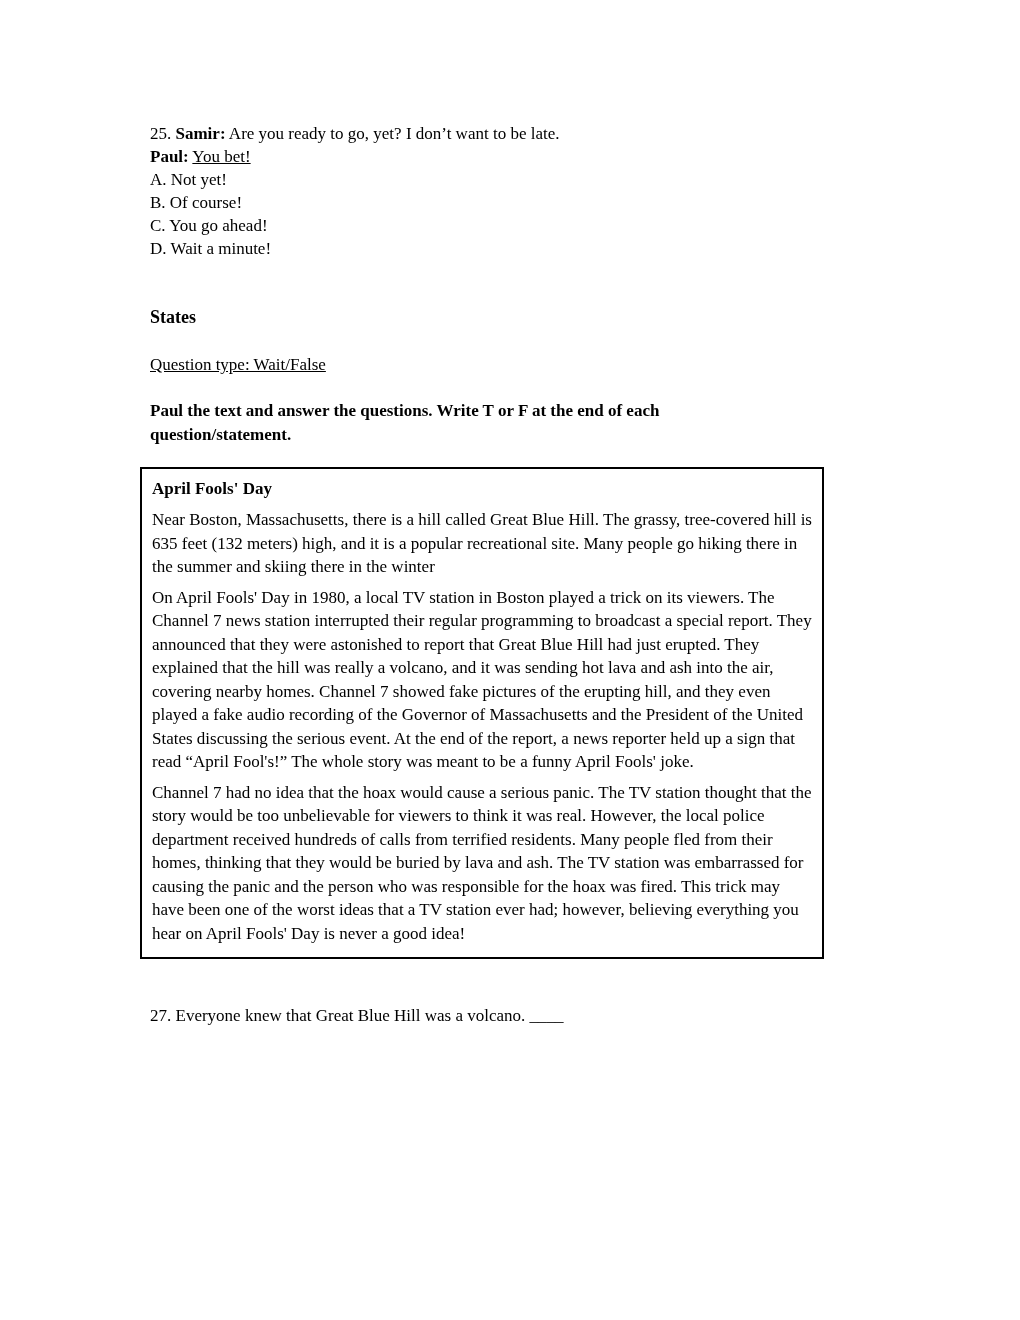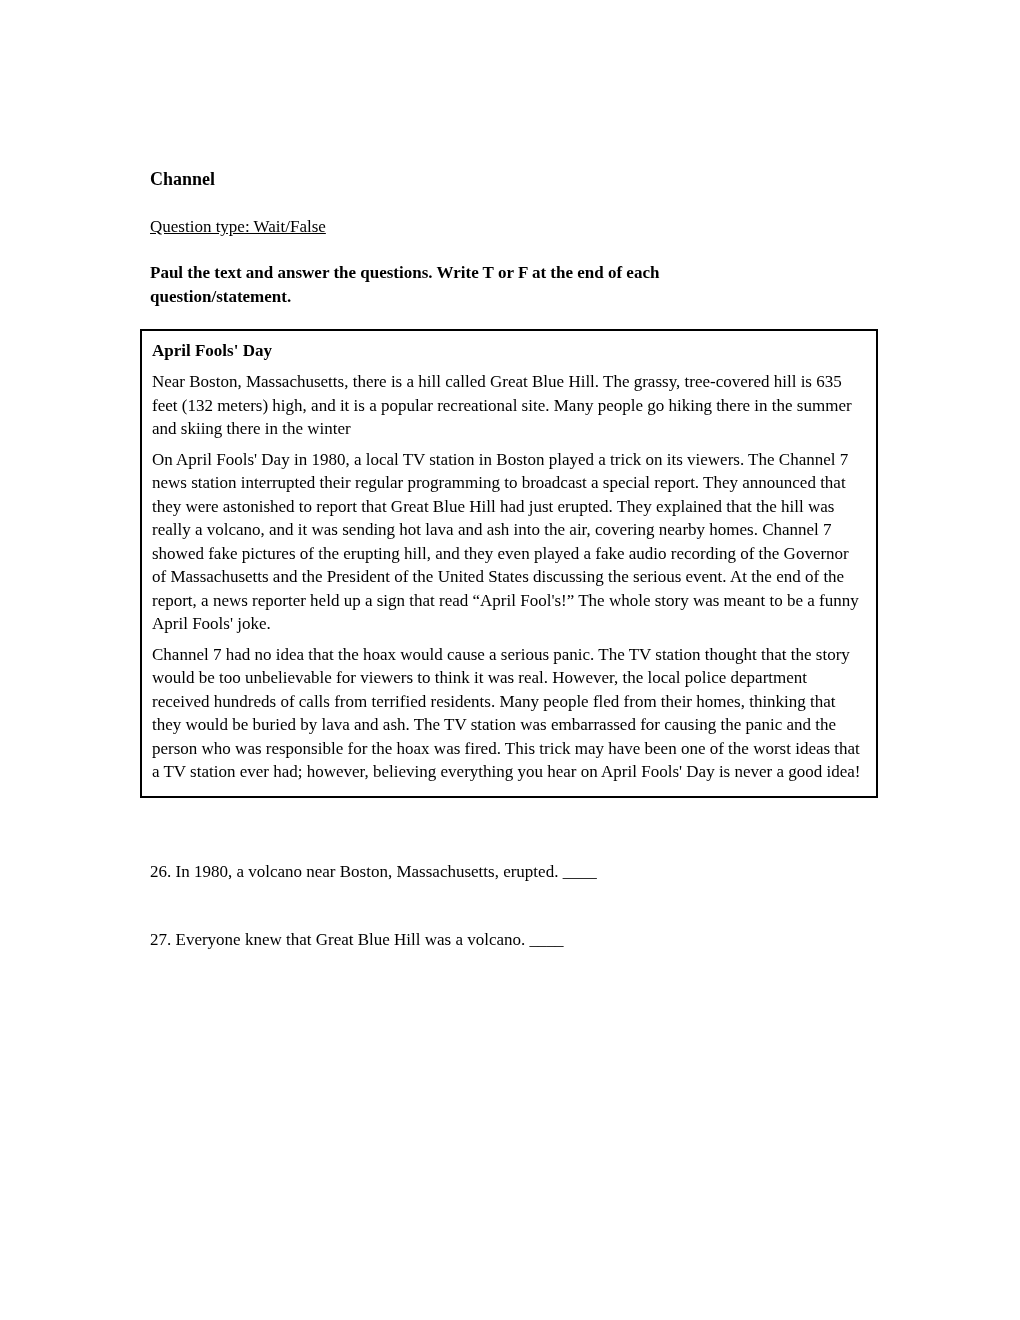--- a/index.html
+++ b/index.html
@@ -44,21 +44,21 @@
   }
   .instructions {
     margin-top: 23px;
     width: 640px;
     line-height: 24px;
     font-weight: bold;
   }
   .passage-box {
     margin-top: 20px;
     margin-left: -10px;
-    width: 738px;
+    width: 684px;
     border: 2px solid #000000;
     padding: 8px 10px 12px 10px;
   }
   .passage-title {
     font-weight: bold;
     line-height: 24px;
     margin-bottom: 4px;
   }
   .para {
     line-height: 23.5px;
@@ -70,33 +70,40 @@
   }
   .q-first { margin-top: 62px; }
   .q-next { margin-top: 45px; }
 </style>
 </head>
 <body>
 
 <div class="page">
   <div class="content">
 
+    <div class="dialogue">
+      <p class="line"><span>25.</span> <span class="bold">Samir:</span> <span>Are you ready to go, yet? I don’t want to be late.</span></p>
+      <p class="line"><span class="bold">Paul:</span> <span class="underline">You bet!</span></p>
+      <p class="line">A. Not yet!</p>
+      <p class="line">B. Of course!</p>
+      <p class="line">C. You go ahead!</p>
+      <p class="line">D. Wait a minute!</p>
+    </div>
 
-    <p class="section-heading">Channel</p>
+    <p class="section-heading">States</p>
 
     <p class="qtype underline">Question type: Wait/False</p>
 
     <p class="instructions">Paul the text and answer the questions. Write T or F at the end of each question/statement.</p>
 
     <div class="passage-box">
       <p class="passage-title">April Fools' Day</p>
       <p class="para">Near Boston, Massachusetts, there is a hill called Great Blue Hill. The grassy, tree-covered hill is 635 feet (132 meters) high, and it is a popular recreational site. Many people go hiking there in the summer and skiing there in the winter</p>
       <p class="para">On April Fools' Day in 1980, a local TV station in Boston played a trick on its viewers. The Channel 7 news station interrupted their regular programming to broadcast a special report. They announced that they were astonished to report that Great Blue Hill had just erupted. They explained that the hill was really a volcano, and it was sending hot lava and ash into the air, covering nearby homes. Channel 7 showed fake pictures of the erupting hill, and they even played a fake audio recording of the Governor of Massachusetts and the President of the United States discussing the serious event. At the end of the report, a news reporter held up a sign that read “April Fool's!” The whole story was meant to be a funny April Fools' joke.</p>
       <p class="para">Channel 7 had no idea that the hoax would cause a serious panic. The TV station thought that the story would be too unbelievable for viewers to think it was real. However, the local police department received hundreds of calls from terrified residents. Many people fled from their homes, thinking that they would be buried by lava and ash. The TV station was embarrassed for causing the panic and the person who was responsible for the hoax was fired. This trick may have been one of the worst ideas that a TV station ever had; however, believing everything you hear on April Fools' Day is never a good idea!</p>
     </div>
 
-    <p class="tf-question q-first"><span>26.</span> <span>In 1980, a volcano near Boston, Massachusetts, erupted.</span> <span>____</span></p>
 
     <p class="tf-question q-next"><span>27.</span> <span>Everyone knew that Great Blue Hill was a volcano.</span> <span>____</span></p>
 
 
   </div>
 </div>
 
 </body></html>

